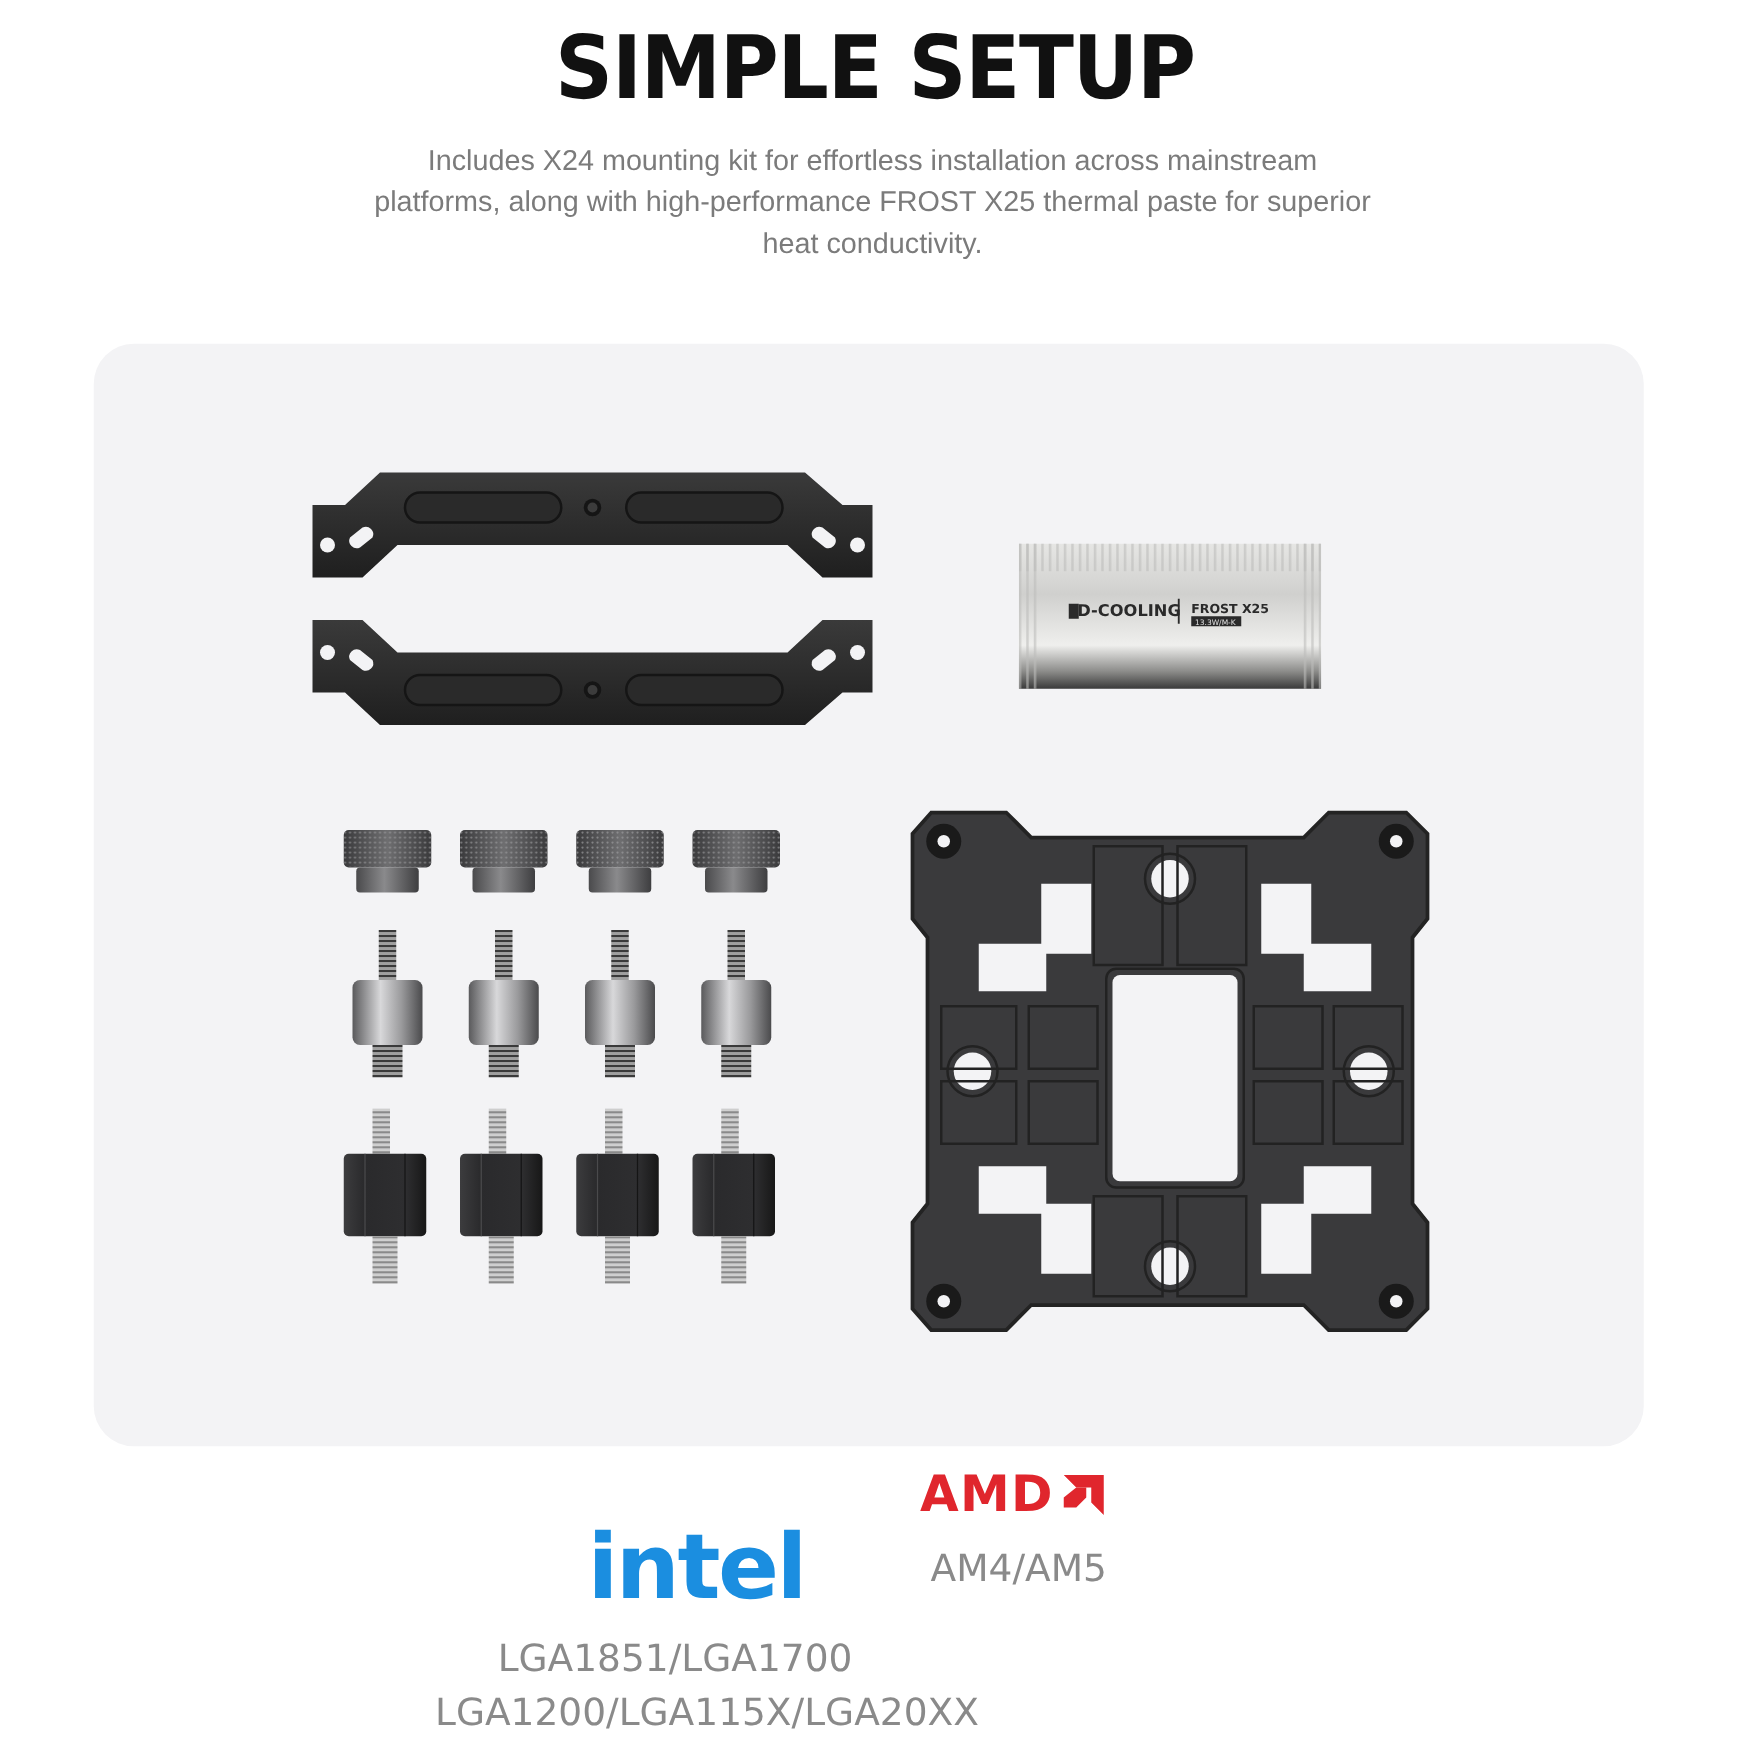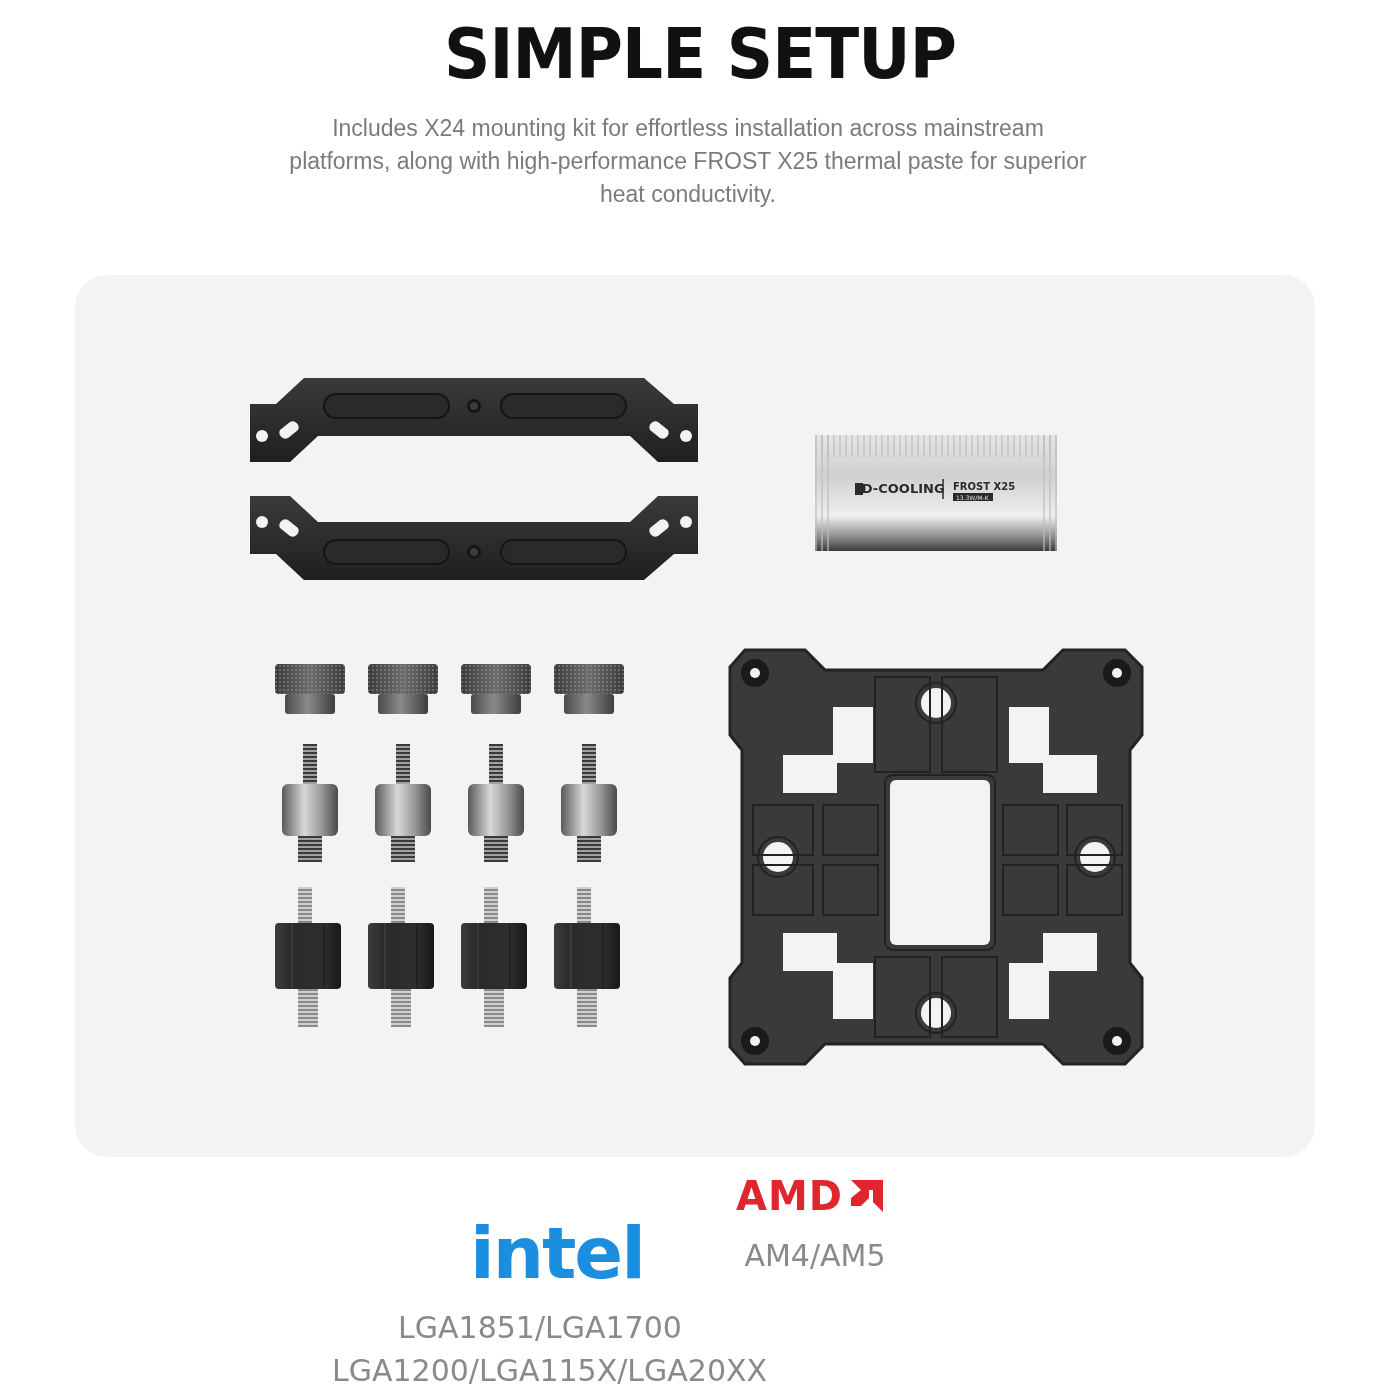--- a/index.html
+++ b/index.html
@@ -1,18 +1,18 @@
 <!DOCTYPE html>
 <html><head>
 <meta charset="utf-8">
 <style>
   html, body { margin:0; padding:0; background:#ffffff; }
   body { width:1400px; height:1400px; position:relative; overflow:hidden; font-family:"Liberation Sans", sans-serif; }
   .title { position:absolute; top:14px; left:0; width:1400px; text-align:center; font-family:"DejaVu Sans", sans-serif; font-weight:bold; font-size:70px; letter-spacing:-1px; color:#111111; transform:scaleX(0.92); transform-origin:50% 50%; line-height:80px; }
-  .subtitle { position:absolute; top:112px; left:288px; width:800px; text-align:center; font-family:"Liberation Sans", sans-serif; font-size:23px; line-height:33px; color:#7b7b7b; }
+  .subtitle { position:absolute; top:112px; left:298px; width:800px; text-align:center; font-family:"Liberation Sans", sans-serif; font-size:23px; line-height:33px; color:#7b7b7b; }
   .panel { position:absolute; left:75px; top:275px; width:1240px; height:882px; background:#f3f3f5; border-radius:32px; }
   .abs { position:absolute; }
   .label { position:absolute; font-family:"DejaVu Sans", sans-serif; font-size:30px; color:#8a8a8a; text-align:center; letter-spacing:0px; }
   .intel-logo { position:absolute; left:470px; top:1220px; font-family:"DejaVu Sans", sans-serif; font-weight:bold; font-size:72px; color:#1b8ee0; letter-spacing:-2px; line-height:66px; }
   .amd-logo { position:absolute; left:736px; top:1176px; height:40px; display:flex; align-items:center;justify-content:center; }
   .amd-text { font-family:"DejaVu Sans", sans-serif; font-weight:bold; font-size:40px; color:#e0262d; letter-spacing:1px; line-height:40px; }
 </style>
 </head>
 <body>
 
@@ -243,14 +243,14 @@
 <div class="intel-logo">intel</div>
 <div class="amd-logo">
   <span class="amd-text">AMD</span>
   <svg width="40" height="40" viewBox="0 0 40 40" style="margin-left:4px">
     <path d="M4 4 L36 4 L36 36 L26 26 L26 14 L14 14 Z" fill="#e0262d"></path>
     <path d="M4 22 L14 14 L22 14 L22 22 L14 30 L4 30 Z" fill="#e0262d"></path>
   </svg>
 </div>
 
 <div class="label" style="left:390px;top:1310px;width:300px;">LGA1851/LGA1700</div>
-<div class="label" style="left:332px;top:1353px;width:390px;">LGA1200/LGA115X/LGA20XX</div>
+<div class="label" style="left:348px;top:1353px;width:390px;">LGA1200/LGA115X/LGA20XX</div>
 <div class="label" style="left:715px;top:1238px;width:200px;">AM4/AM5</div>
 
 </body></html>

